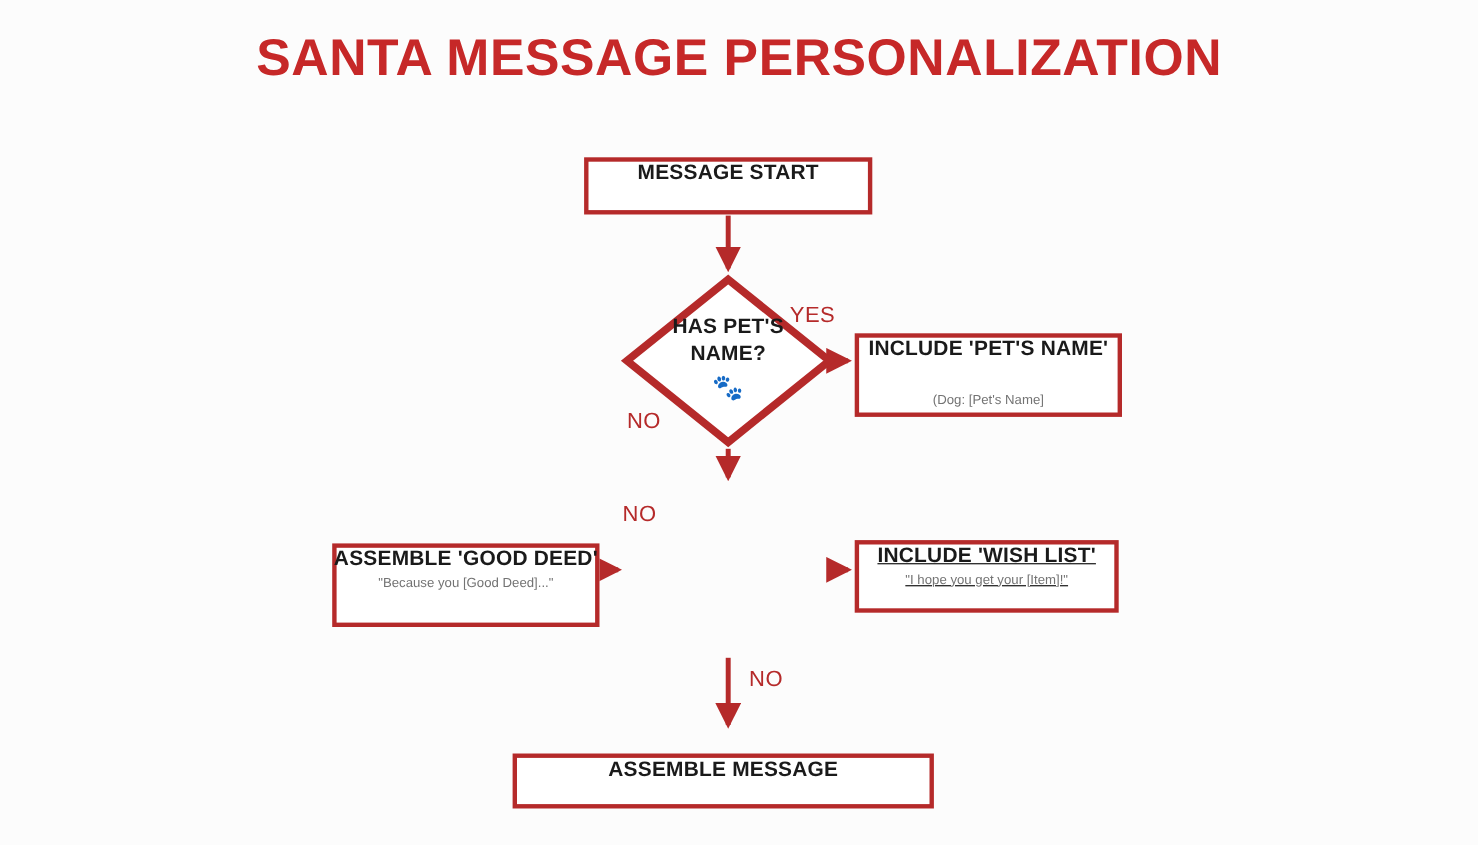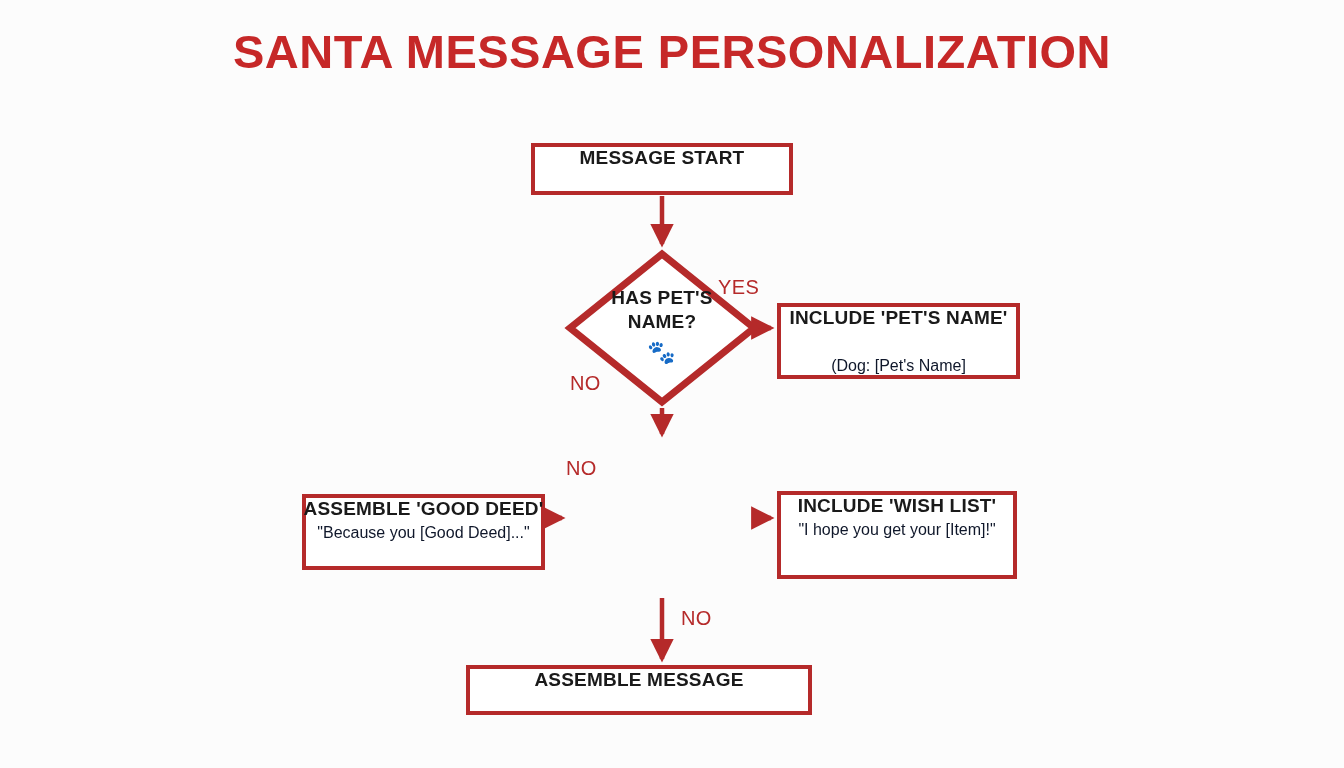--- a/index.html
+++ b/index.html
@@ -60,23 +60,23 @@
   }
   .node-title {
     font-size: 19px;
     font-weight: bold;
     color: #1a1a1a;
     letter-spacing: 0.2px;
     line-height: 1.15;
     white-space: nowrap;
   }
   .node-sub {
-    font-size: 16px;
+    font-size: 12px;
     font-weight: normal;
-    color: #0f172a;
+    color: #737373;
     line-height: 1.2;
     margin-top: 3px;
     white-space: nowrap;
   }
 
   #node-start {
     left: 531px;
     top: 143px;
     width: 262px;
     height: 52px;
@@ -91,26 +91,27 @@
   #node-good-deed {
     left: 302px;
     top: 494px;
     width: 243px;
     height: 76px;
   }
   #node-wish-list {
     left: 777px;
     top: 491px;
     width: 240px;
-    height: 88px;
+    height: 66px;
+    text-decoration: underline;
   }
   #node-assemble {
     left: 466px;
-    top: 665px;
-    width: 346px;
+    top: 685px;
+    width: 383px;
     height: 50px;
   }
 
   
   .diamond {
     position: absolute;
   }
   .diamond svg {
     position: absolute;
     top: 0;

